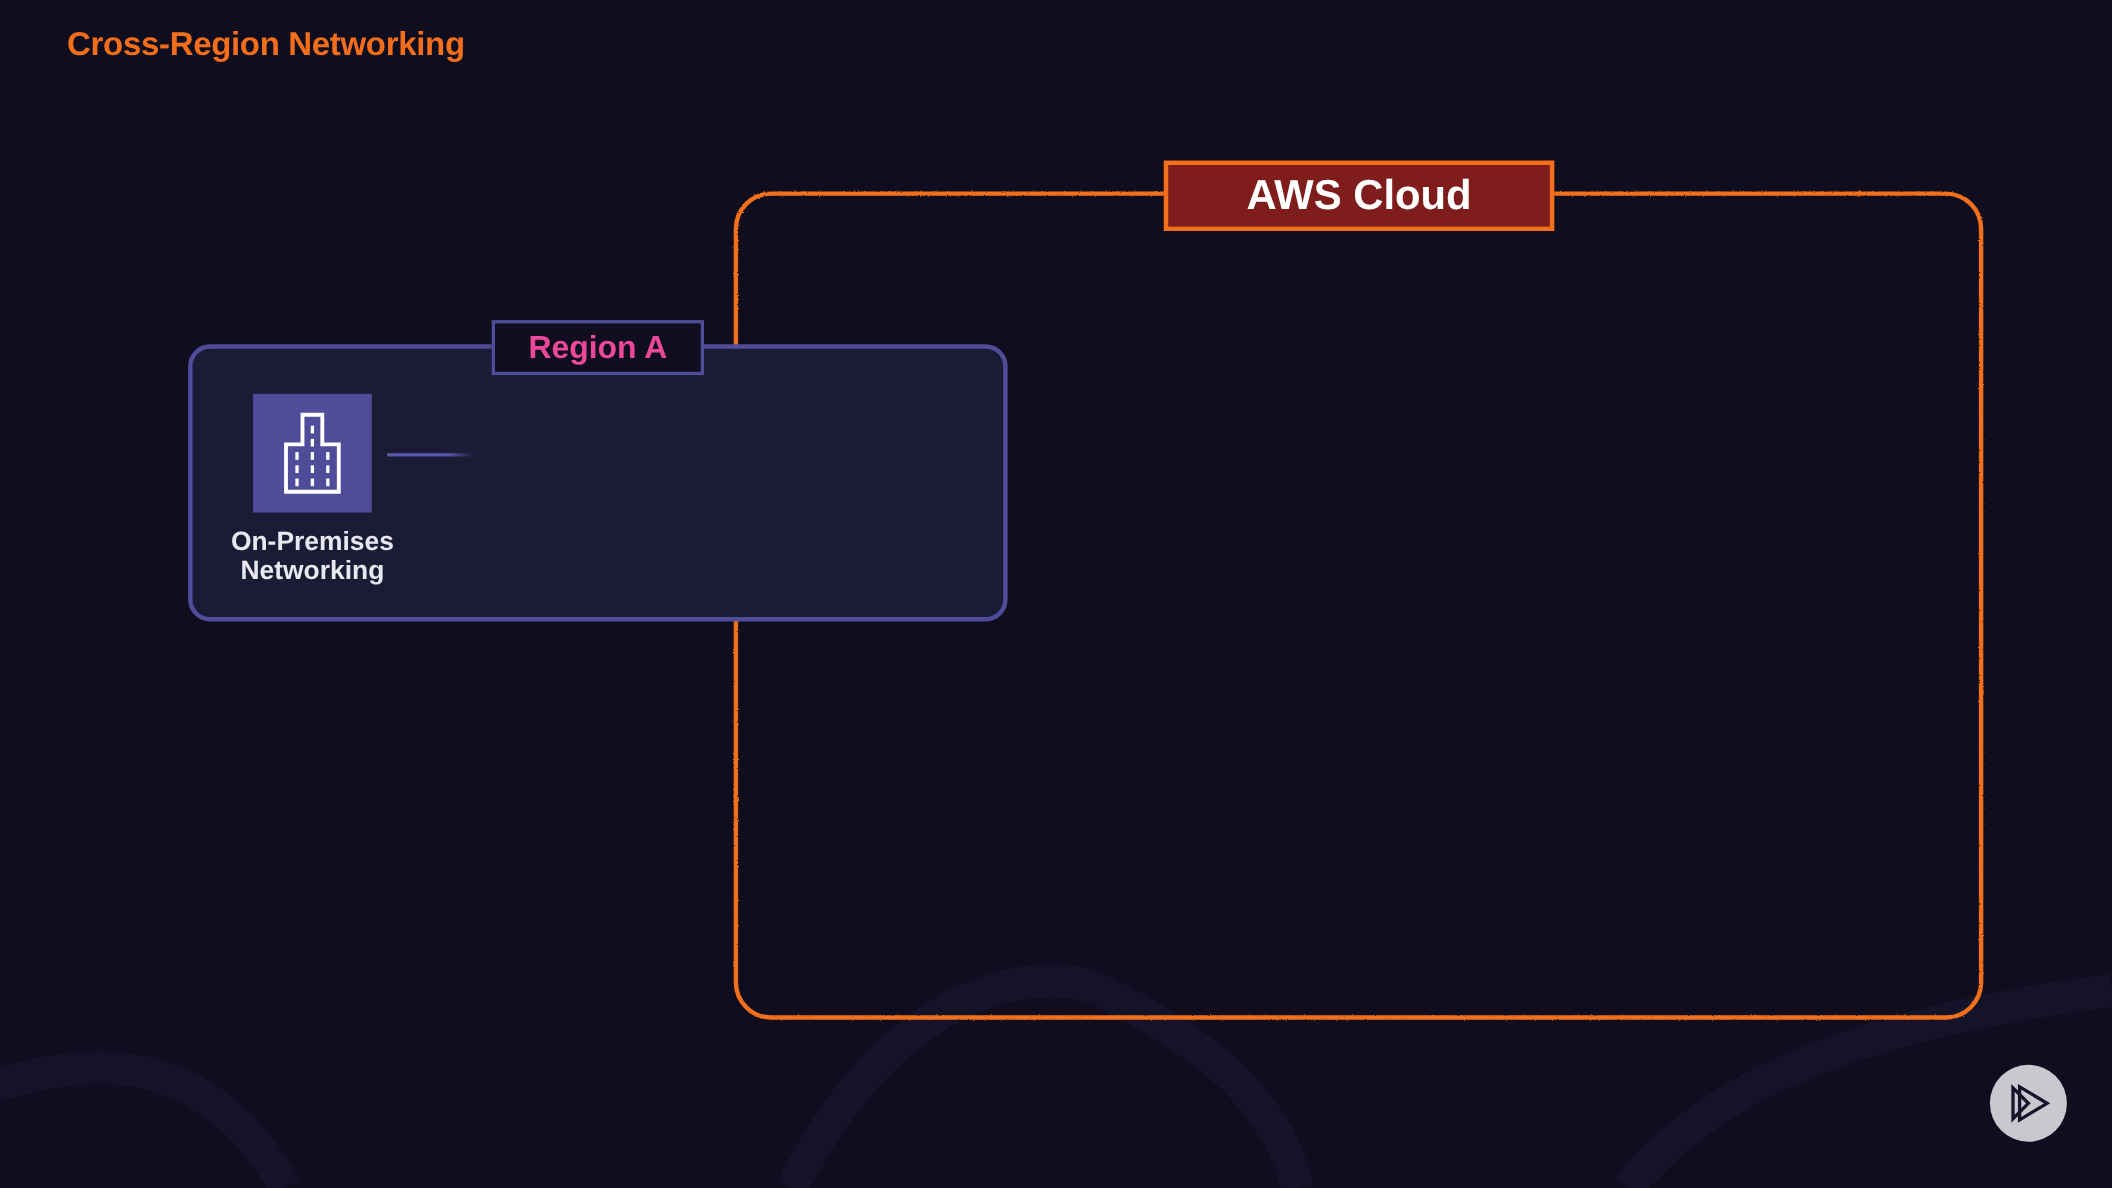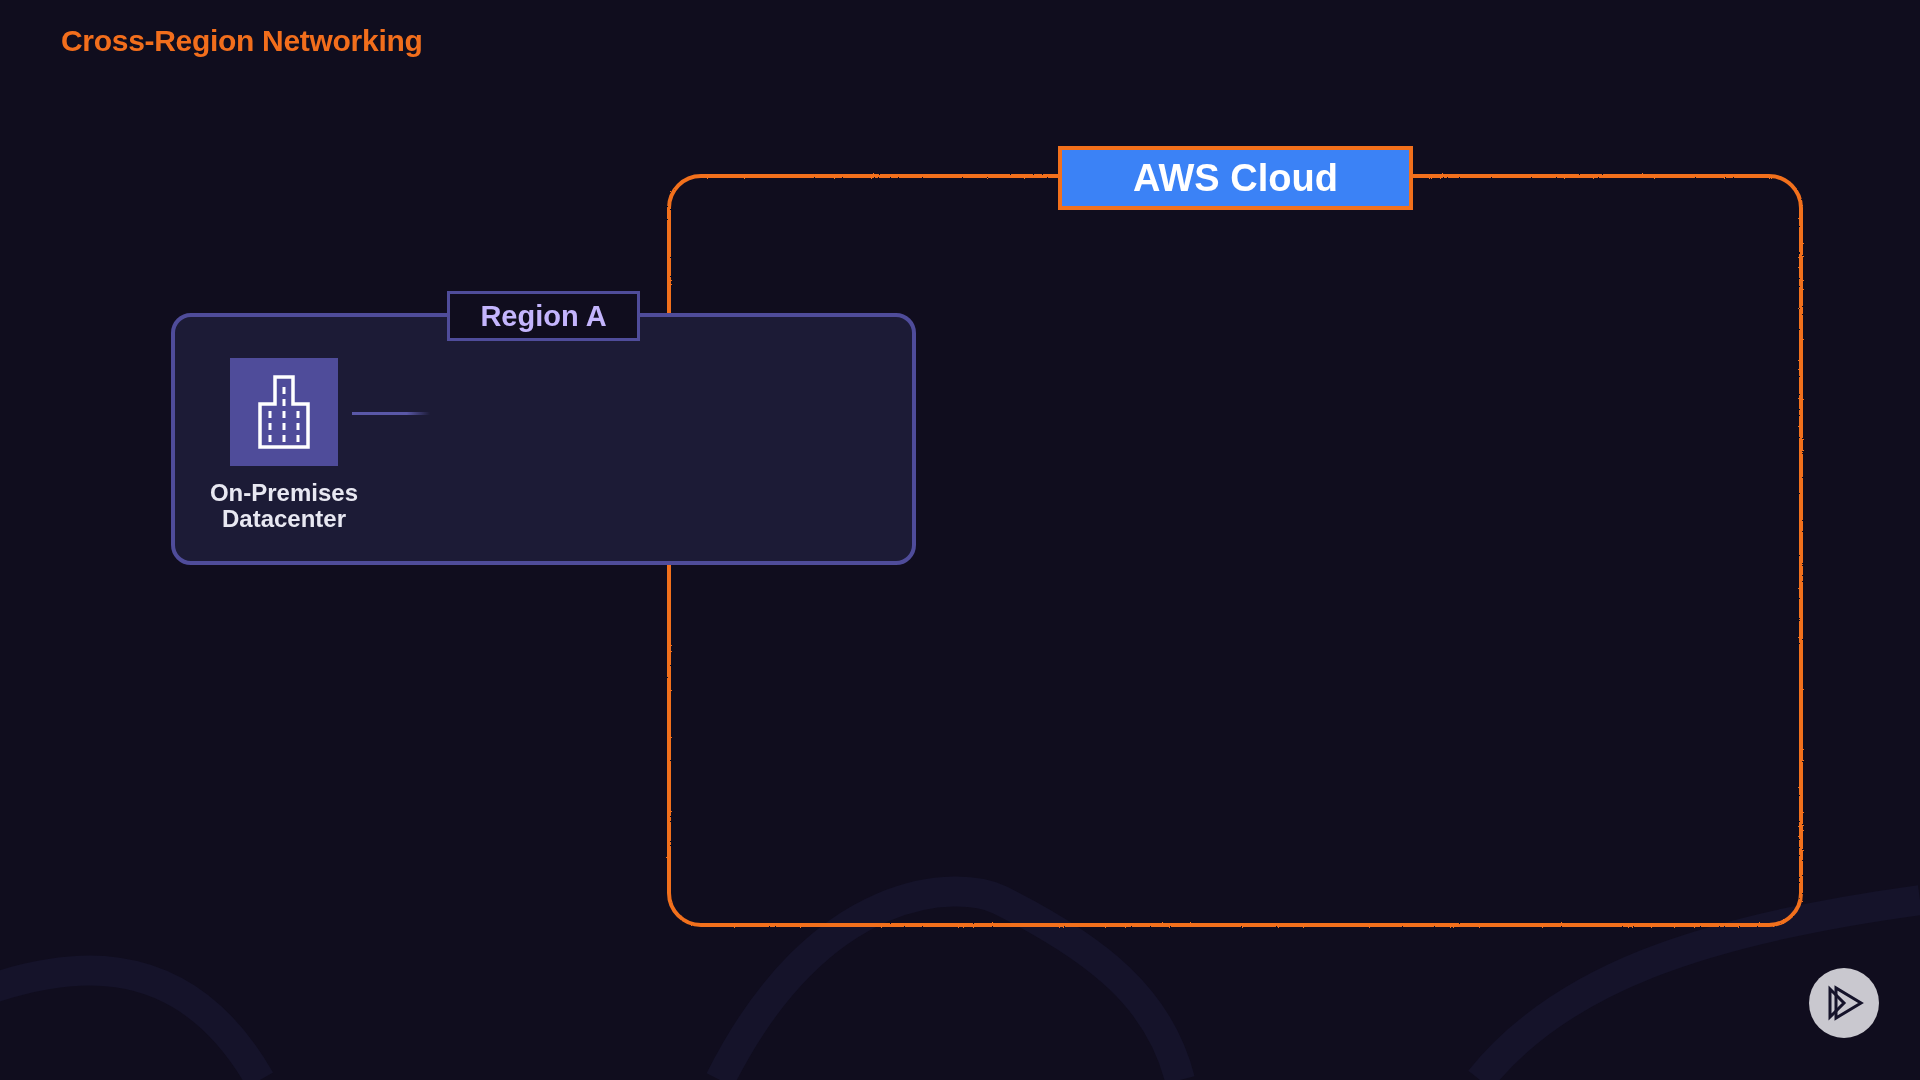--- a/index.html
+++ b/index.html
@@ -25,42 +25,42 @@
       position: absolute; left: 667px; top: 174px;
       width: 1136px; height: 753px;
       border: 4px solid #f2701c;
       border-radius: 34px;
       box-sizing: border-box;
       filter: url(#rough);
     }
     .aws-label {
       position: absolute; left: 1058px; top: 146px;
       width: 355px; height: 64px;
-      background: #3b82f6;
+      background: #7f1d1d;
       border: 4px solid #f2701c;
       box-sizing: border-box;
       display: flex; align-items: center; justify-content: center;
       font-size: 38px; font-weight: 700; color: #ffffff;
     }
     .region-box {
       position: absolute; left: 171px; top: 313px;
       width: 745px; height: 252px;
       border: 4px solid #4f4c9a;
       border-radius: 20px;
       background: #1c1b36;
       box-sizing: border-box;
     }
     .region-label {
       position: absolute; left: 447px; top: 291px;
       width: 193px; height: 50px;
       background: #100d1e;
       border: 3px solid #4f4c9a;
       box-sizing: border-box;
       display: flex; align-items: center; justify-content: center;
-      font-size: 29px; font-weight: 700; color: #c4b5fd;
+      font-size: 29px; font-weight: 700; color: #ec4899;
     }
     .dc-icon {
       position: absolute; left: 230px; top: 358px;
       width: 108px; height: 108px;
       background: #4f4c9a;
       display: flex; align-items: center; justify-content: center;
     }
     .dc-label {
       position: absolute; left: 194px; top: 480px;
       width: 180px;
@@ -120,21 +120,21 @@
         <rect x="26.5" y="49" width="3" height="7"></rect>
         <rect x="40.5" y="49" width="3" height="7"></rect>
         <rect x="12.5" y="61" width="3" height="7"></rect>
         <rect x="26.5" y="61" width="3" height="7"></rect>
         <rect x="40.5" y="61" width="3" height="7"></rect>
       </g>
     </svg>
   </div>
   <div class="dc-label">
     <div>On-Premises</div>
-    <div>Datacenter</div>
+    <div>Networking</div>
   </div>
 
   <div class="connector"></div>
 
   <div class="play-btn">
     <svg width="40" height="40" viewBox="0 0 40 40">
       <path d="M6 6 V34 L20 20 Z" fill="none" stroke="#15132a" stroke-width="3" stroke-linejoin="miter"></path>
       <path d="M12 5 V35 L37 20 Z" fill="none" stroke="#15132a" stroke-width="3" stroke-linejoin="miter"></path>
     </svg>
   </div>

